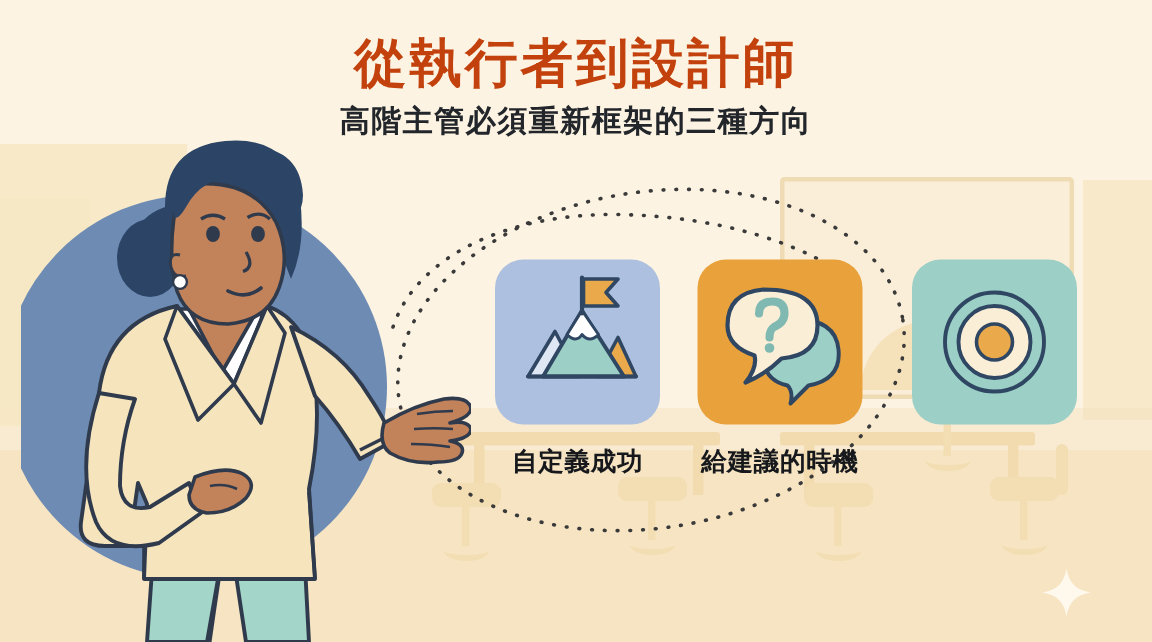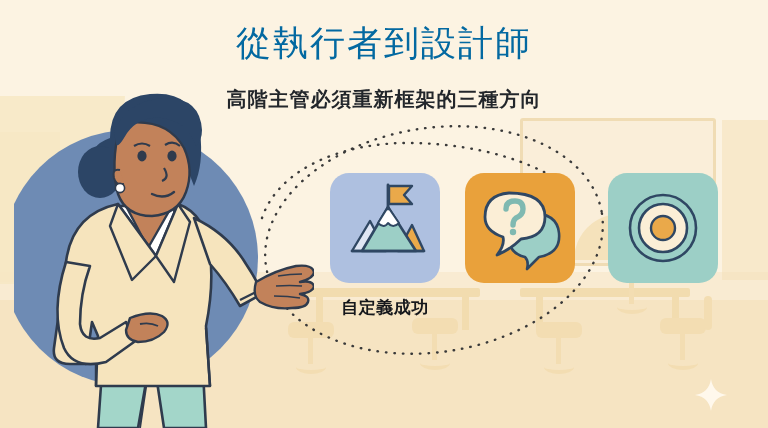--- a/index.html
+++ b/index.html
@@ -132,33 +132,33 @@
   
   .headline-wrap {
     position: absolute;
     left: 0; right: 0;
     top: 22px;
     text-align: center;
     z-index: 20;
   }
   .title {
     font-size: 35px;
-    font-weight: 400;
+    font-weight: 700;
     letter-spacing: 2px;
-    color: #0369a1;
+    color: #c2410c;
     line-height: 1.18;
     margin: 0;
   }
   .subtitle {
     font-size: 20px;
     font-weight: 700;
     letter-spacing: 1px;
     color: #22262b;
     line-height: 1.25;
-    margin: 24px 0 0 0;
+    margin: 6px 0 0 0;
   }
 
   
   .orbit {
     position: absolute;
     left: 0; top: 0;
     width: 768px; height: 428px;
     z-index: 6;
     pointer-events: none;
   }
@@ -344,20 +344,21 @@
     <div class="card-label" id="label-0" style="left: 310px;">自定義成功</div>
 
     <div class="card" id="card-1" style="left: 465px; top: 173px; background: rgb(233, 161, 59);">
       <svg viewBox="0 0 110 110" width="110" height="110">
         <path d="M60 40 Q92 38 94 60 Q96 80 74 84 Q68 90 62 96 Q64 88 60 84 Q42 80 44 60 Q46 42 60 40 Z" fill="#9ccfc6" stroke="#2f4763" stroke-width="2.6" stroke-linejoin="round"></path>
         <path d="M44 20 Q80 20 80 44 Q80 64 56 66 Q46 76 32 82 Q40 72 38 64 Q20 58 20 44 Q20 22 44 20 Z" fill="#fbeed6" stroke="#2f4763" stroke-width="2.8" stroke-linejoin="round"></path>
         <path d="M41 36 Q41 28 50 28 Q58 28 58 36 Q58 42 51 45 Q48 47 48 52" fill="none" stroke="#7fb9b1" stroke-width="5.4" stroke-linecap="round"></path>
         <circle cx="48" cy="59" r="3.2" fill="#7fb9b1"></circle>
       </svg>
     </div>
+    <div class="card-label" id="label-1" style="left: 445px;">給建議的時機</div>
 
     <div class="card" id="card-2" style="left: 608px; top: 173px; background: rgb(156, 207, 198);">
       <svg viewBox="0 0 110 110" width="110" height="110">
         <circle cx="55" cy="55" r="33" fill="none" stroke="#2f4763" stroke-width="2.6"></circle>
         <circle cx="55" cy="55" r="24" fill="#fbeed6" stroke="#2f4763" stroke-width="2.6"></circle>
         <circle cx="55" cy="55" r="12" fill="#eaa94a" stroke="#2f4763" stroke-width="2.4"></circle>
       </svg>
     </div>
 
   </div>

